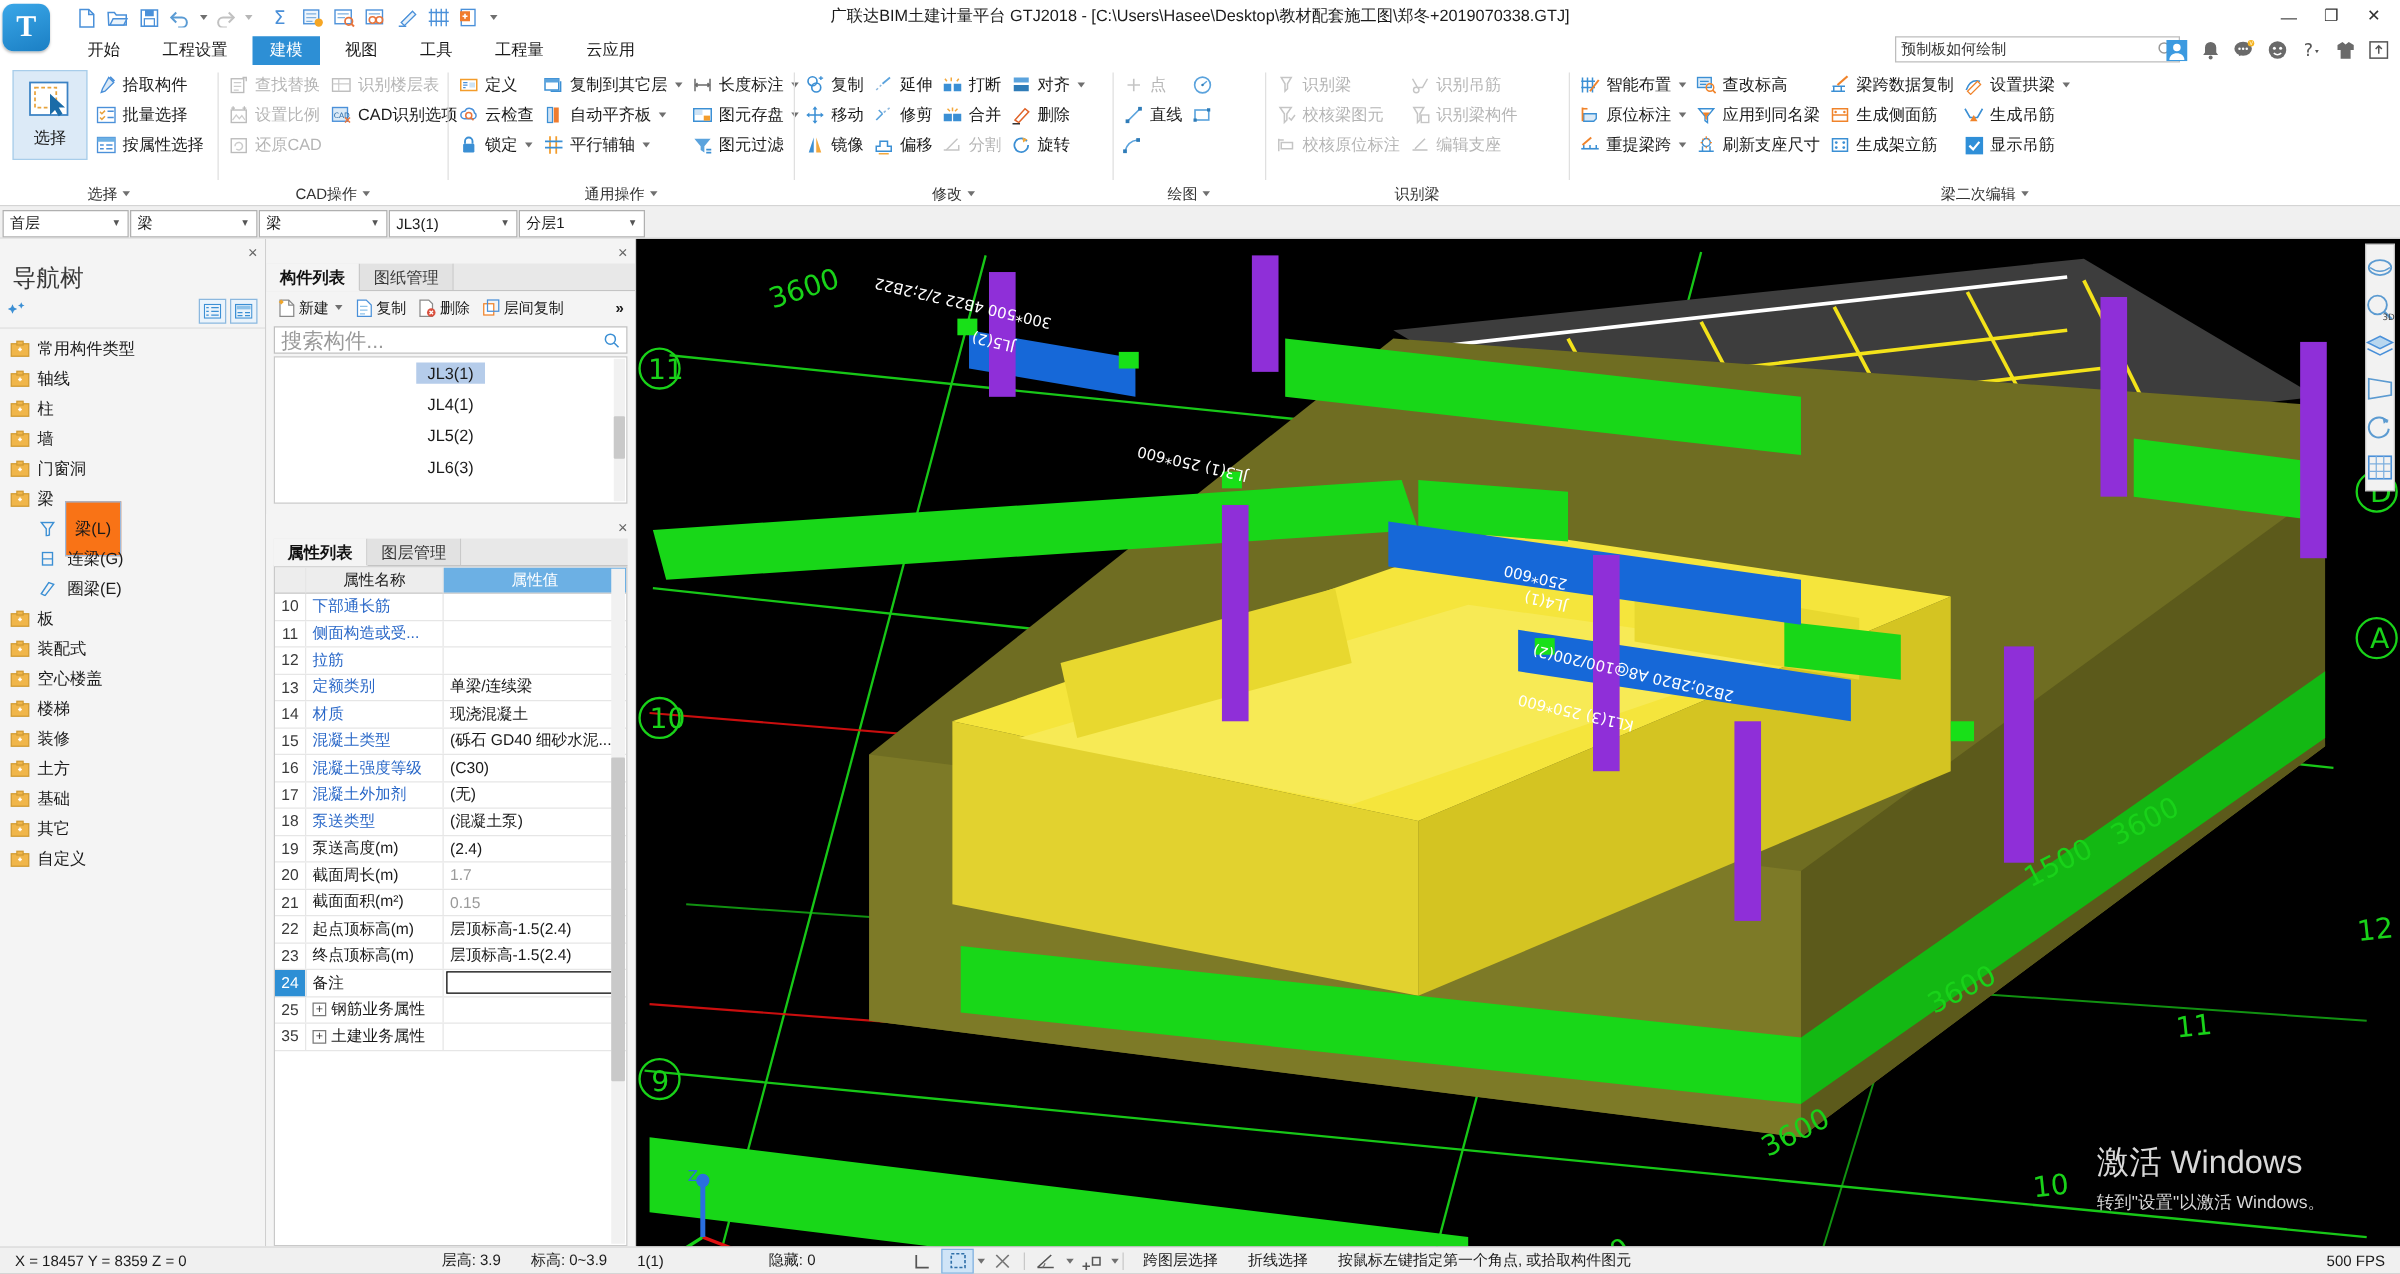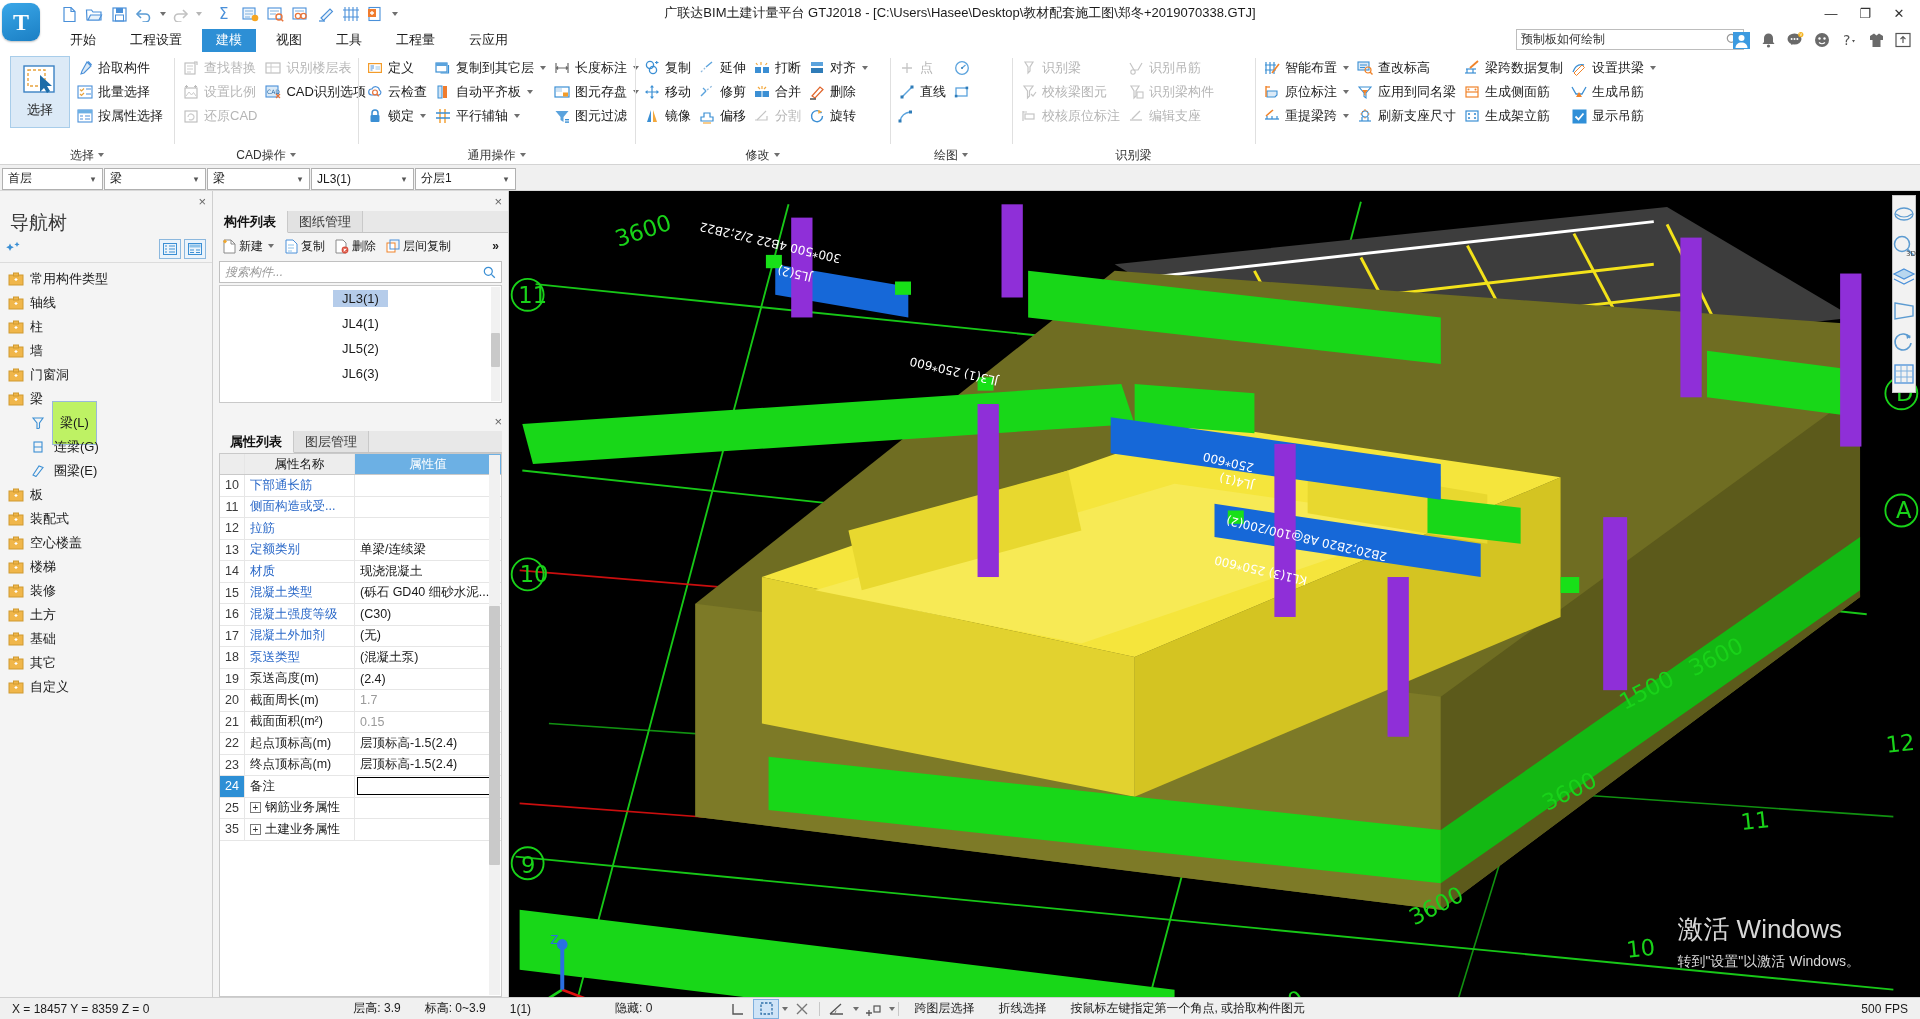--- a/index.html
+++ b/index.html
@@ -115,34 +115,34 @@
   .panelhead .x { cursor:pointer; font-size:13px; color:#666;}
   .navtitle { height:24px; display:flex; align-items:center; padding-left:10px; font-size:19px; color:#3a3a3a;}
   .navtools { height:28px; display:flex; align-items:center; padding:0 6px; border-bottom:1px solid #dcdcdc;}
   .navtools .spacer{flex:1;}
   .vbtn{ width:22px;height:20px;border:1px solid #8cb8de; background:#eaf3fb; display:flex;align-items:center;justify-content:center; margin-left:3px;}
   .navlist { flex:1; overflow:hidden; padding-top:4px; background:#f4f4f4;}
   .navitem{ height:24px; display:flex; align-items:center; gap:6px; padding-left:8px; font-size:13px; color:#1b1b1b; cursor:pointer;}
   .navitem .fic{ width:16px;height:14px;}
   .navchild{ height:24px; display:flex; align-items:center; gap:6px; padding-left:30px; font-size:13px; cursor:pointer;}
   .navchild .cic{ width:16px;height:14px;display:flex;align-items:center;justify-content:center;}
-  .navchild.sel .clab{ background:#bef264; border:1px solid #9ab8dc; padding:12px 7px;text-align:right; }
+  .navchild.sel .clab{ background:#f97316; border:1px solid #9ab8dc; padding:12px 7px;text-align:right; }
   .navchild .clab{ padding:0 2px; }
 
   
   .cmppanel { width:296px; background:#f4f4f4; border-right:1px solid #cfcfcf; display:flex; flex-direction:column;}
   .tabrow { height:22px; display:flex; align-items:stretch; background:#e8e8e8; border-bottom:1px solid #c4c4c4;}
   .tab { padding:0 11px; display:flex;align-items:center; font-size:13px; color:#3a3a3a; background:#e2e2e2; border-right:1px solid #c9c9c9; cursor:pointer;}
   .tab.active{ background:#f4f4f4; color:#111; font-weight:bold; border-bottom:1px solid #f4f4f4; margin-bottom:-1px;}
   .tabfill{ flex:1; background:#e8e8e8;}
   .cmptools{ height:26px; display:flex; align-items:center; gap:2px; padding:0 5px; background:#f4f4f4;}
   .ctbtn{ display:flex;align-items:center; gap:3px; font-size:12px; padding:2px 4px; cursor:pointer; white-space:nowrap;}
   .searchcmp{
     height:22px; margin:2px 6px 2px 6px; border:1px solid #c0c0c0; background:#fff;
-    display:flex;align-items:center; padding:0 5px; font-size:12px; color:#9a9a9a;font-style:italic;
+    display:flex;align-items:center; padding:0 5px; font-size:17px; color:#9a9a9a;
   }
   .cmplist{ flex:0 0 118px; background:#fff; border:1px solid #c9c9c9; margin:0 6px; position:relative; overflow:hidden;}
   .cmpitem{ height:25px; display:flex; align-items:center; justify-content:center; font-size:13px; color:#1b1b1b; cursor:pointer;}
   .cmpitem .pill{ padding:1px 9px; }
   .cmpitem.sel .pill{ background:#b5ccea; }
   .vscroll{ position:absolute; right:1px; top:1px; bottom:1px; width:9px; background:#f1f1f1;}
   .vscroll .thumb{ position:absolute; left:0; width:9px; background:#c9c9c9; border-radius:1px;}
 
   .proppanel{ flex:1; display:flex; flex-direction:column; margin-top:8px; background:#f4f4f4; overflow:hidden;}
   .ptable{ flex:1; margin:0 6px 0 6px; border:1px solid #c9c9c9; background:#fff; overflow:hidden; position:relative;}
@@ -968,20 +968,24 @@
           <div class="item">
             <span class="ico">
               <svg width="15" height="15" viewBox="0 0 15 15">
                   <rect x="0.5" y="0.5" width="14" height="14" fill="#2f8fd8"></rect>
                   <path d="M3.5 7.5l3 3 5-6" fill="none" stroke="#fff" stroke-width="1.8"></path>
                 </svg>
             </span>
             <span class="lbl">显示吊筋</span>
           </div>
         </div>
+      </div>
+      <div class="rgroup-title">
+        <span>梁二次编辑</span>
+          <span class="caret"></span>
       </div>
     </div>
   </div>
 
   <div class="selbar">
     <div class="combo" style="width:101px;margin-left:2px;">
       <span class="cv">首层</span>
       <span class="carr">▾</span>
     </div>
     <div class="combo" style="width:102px;">

